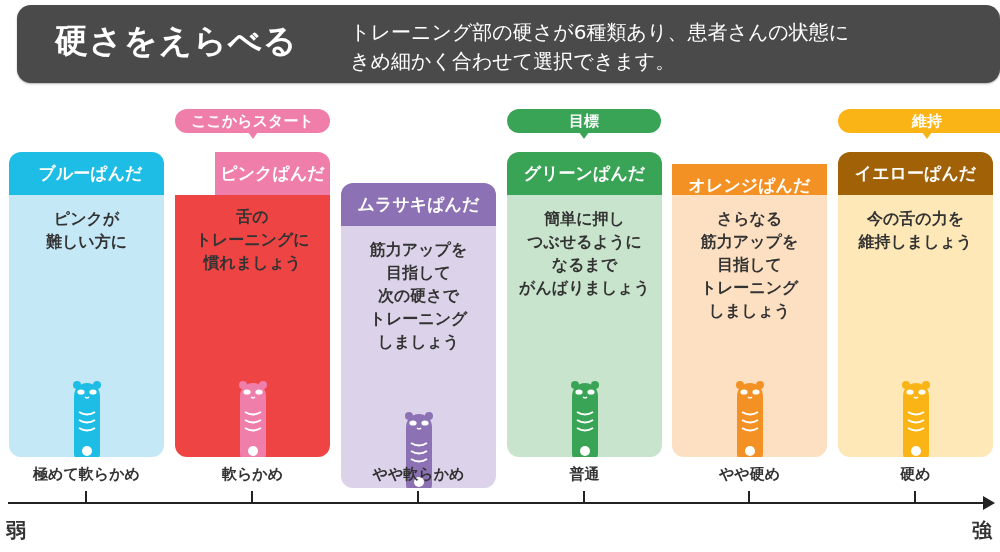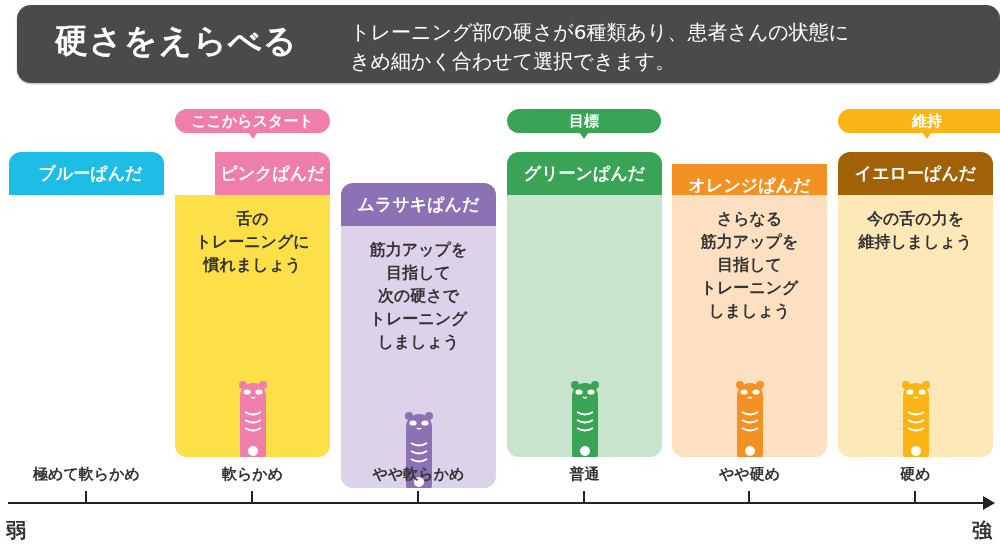--- a/index.html
+++ b/index.html
@@ -29,25 +29,41 @@
 きめ細かく合わせて選択できます。</div>
 </div>
 
 <div class="tag" id="tag0" style="left: 175px; width: 155px; background: rgb(240, 126, 171); --c: #f07eab;">ここからスタート</div>
 <div class="tag" id="tag1" style="left: 507px; width: 154px; background: rgb(58, 164, 86); --c: #3aa456;">目標</div>
 <div class="tag" id="tag2" style="left: 838px; width: 178px; background: rgb(251, 180, 22); --c: #fbb416;">維持</div>
 
 <div id="cards">
   <div class="card" style="left: 9px;">
     <div class="card-head" style="background: rgb(30, 189, 230); padding-left: 8px;">ブルーぱんだ</div>
+    <div class="card-body" style="background: rgb(197, 232, 246);">
+      <div class="card-text">ピンクが
+難しい方に</div>
+      <svg class="panda" viewBox="0 0 30 90">
+        <g class="pfill" fill="#1ebde6">
+          <circle cx="5" cy="7" r="4"></circle>
+            <circle cx="25" cy="7" r="4"></circle>
+          <rect x="2" y="5" width="26" height="83" rx="13"></rect>
+        </g>
+        <ellipse cx="9" cy="14" rx="3.6" ry="2.6" fill="#fff"></ellipse>
+        <ellipse cx="21" cy="14" rx="3.6" ry="2.6" fill="#fff"></ellipse>
+        <path d="M13 19 q2 2 4 0" stroke="#fff" stroke-width="1.2" fill="none"></path>
+        <path d="M7 34 q8 5 16 0 M7 42 q8 5 16 0 M7 50 q8 5 16 0" stroke="#fff" stroke-width="2" fill="none"></path>
+        <circle cx="15" cy="73" r="5" fill="#fff"></circle>
+      </svg>
+    </div>
   </div>
 
   <div class="card" style="left: 175px;">
     <div class="card-head" style="background: rgb(240, 126, 171); margin-left: 40px;">ピンクぱんだ</div>
-    <div class="card-body" style="background: #fde047;">
+    <div class="card-body" style="background: #ef4444; font-family: Liberation Mono, monospace;">
       <div class="card-text">舌の
 トレーニングに
 慣れましょう</div>
       <svg class="panda" viewBox="0 0 30 90">
         <g class="pfill" fill="#f07eab">
           <circle cx="5" cy="7" r="4"></circle>
             <circle cx="25" cy="7" r="4"></circle>
           <rect x="2" y="5" width="26" height="83" rx="13"></rect>
         </g>
         <ellipse cx="9" cy="14" rx="3.6" ry="2.6" fill="#fff"></ellipse>
@@ -78,20 +94,24 @@
         <path d="M13 19 q2 2 4 0" stroke="#fff" stroke-width="1.2" fill="none"></path>
         <path d="M7 34 q8 5 16 0 M7 42 q8 5 16 0 M7 50 q8 5 16 0" stroke="#fff" stroke-width="2" fill="none"></path>
         <circle cx="15" cy="73" r="5" fill="#fff"></circle>
       </svg>
     </div>
   </div>
 
   <div class="card" style="left: 507px;">
     <div class="card-head" style="background: rgb(58, 164, 86);">グリーンぱんだ</div>
     <div class="card-body" style="background: rgb(201, 228, 204);">
+      <div class="card-text">簡単に押し
+つぶせるように
+なるまで
+がんばりましょう</div>
       <svg class="panda" viewBox="0 0 30 90">
         <g class="pfill" fill="#3aa456">
           <circle cx="5" cy="7" r="4"></circle>
             <circle cx="25" cy="7" r="4"></circle>
           <rect x="2" y="5" width="26" height="83" rx="13"></rect>
         </g>
         <ellipse cx="9" cy="14" rx="3.6" ry="2.6" fill="#fff"></ellipse>
         <ellipse cx="21" cy="14" rx="3.6" ry="2.6" fill="#fff"></ellipse>
         <path d="M13 19 q2 2 4 0" stroke="#fff" stroke-width="1.2" fill="none"></path>
         <path d="M7 34 q8 5 16 0 M7 42 q8 5 16 0 M7 50 q8 5 16 0" stroke="#fff" stroke-width="2" fill="none"></path>

